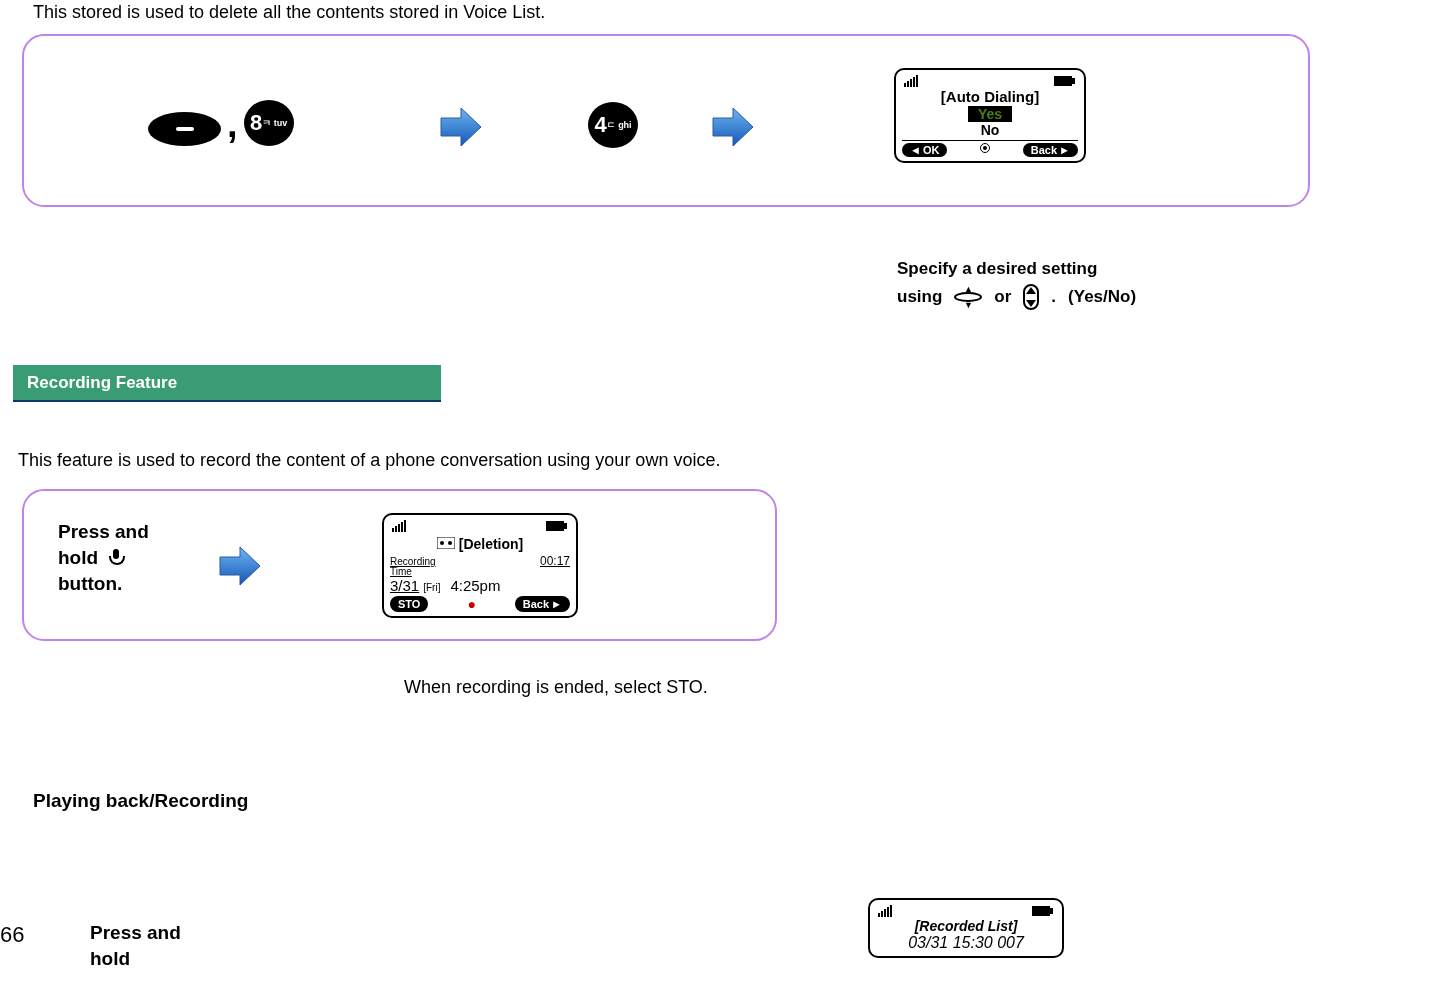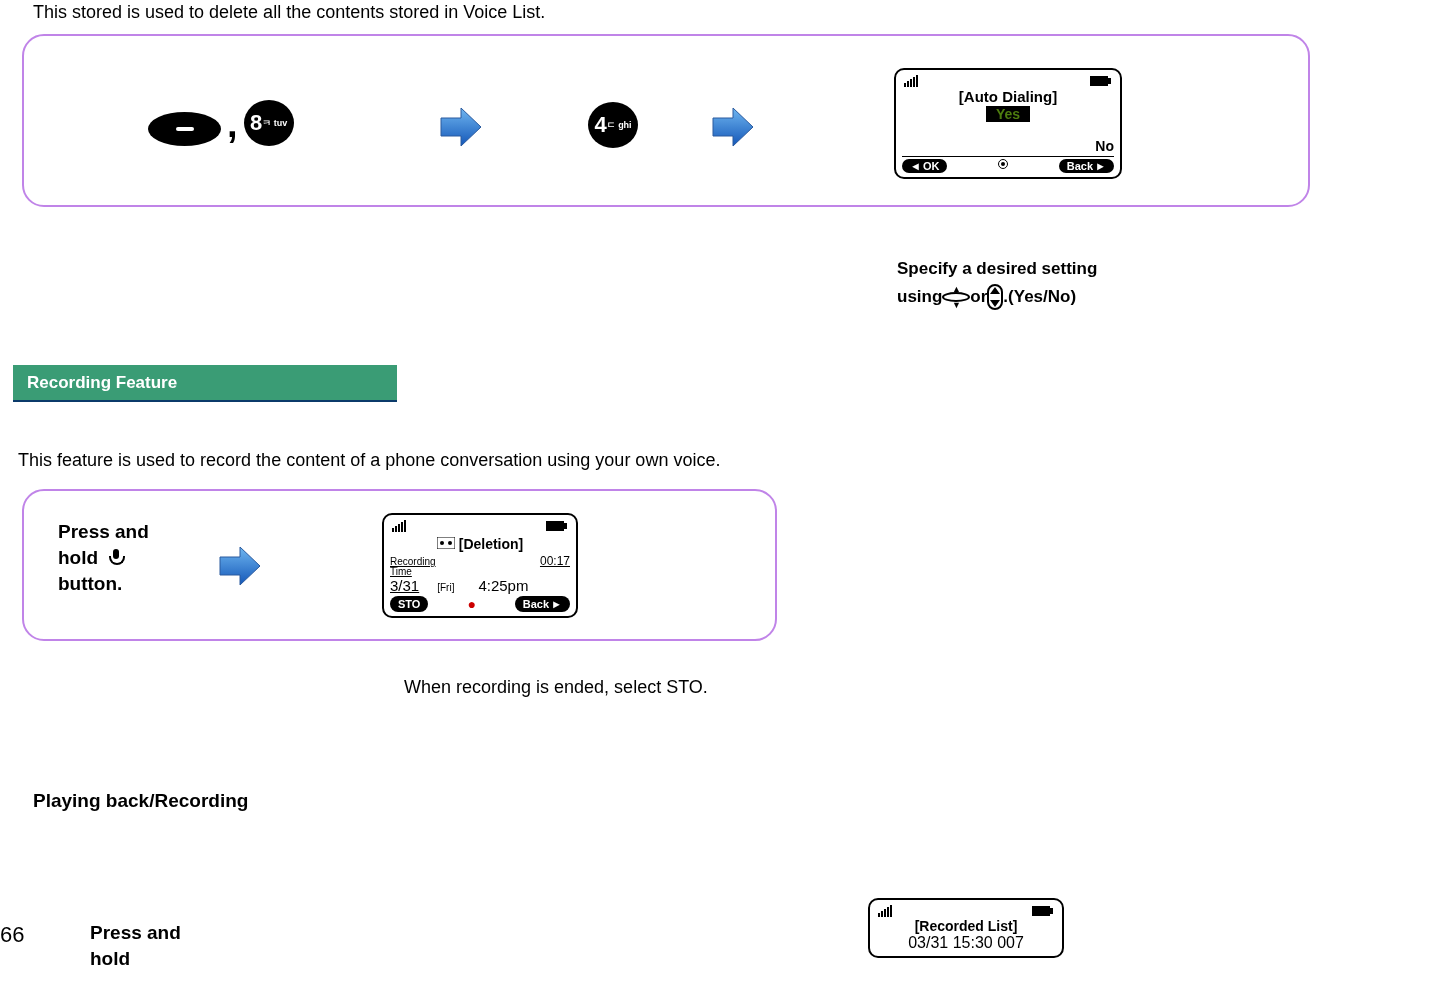--- a/index.html
+++ b/index.html
@@ -117,23 +117,23 @@
       background: #000;
       color: #4d7c0f;
       font-weight: bold;
       text-align: center;
       width: 44px;
       margin: 1px auto 0;
       font-size: 14px;
     }
     .opt-no {
       font-weight: bold;
-      text-align: right;
+      text-align: center;
       font-size: 14px;
-      margin-top: 16px;
+      margin-top: 0;
     }
     .screen-softkeys {
       display: flex;
       justify-content: space-between;
       gap: 6px;
       margin-top: 2px;
     }
     .softkey {
       background: #000;
       color: #fff;
@@ -152,21 +152,21 @@
     .dot-ic::after{content:'';position:absolute;width:4px;height:4px;background:#000;border-radius:50%;top:2px;left:2px;}
     
     .specify-block {
       position: absolute;
       top: 255px;
       left: 897px;
       font-weight: bold;
       font-size: 17px;
       line-height: 28px;
     }
-    .specify-block .row { display: flex; align-items: center; gap: 0; }
+    .specify-block .row { display: flex; align-items: center; gap: 12px; }
     .nav-updown {
       display: inline-flex;
       flex-direction: column;
       align-items: center;
       line-height: 6px;
     }
     .nav-updown .ov {
       width: 28px; height: 10px; border: 2px solid #000; border-radius: 50%;
     }
     .nav-pill {
@@ -174,21 +174,21 @@
       display: inline-flex; flex-direction: column; justify-content: space-between;
       align-items: center; padding: 1px 0;
     }
     .tri-up { width:0;height:0;border-left:5px solid transparent;border-right:5px solid transparent;border-bottom:7px solid #000;}
     .tri-dn { width:0;height:0;border-left:5px solid transparent;border-right:5px solid transparent;border-top:7px solid #000;}
     
     .green-heading {
       position: absolute;
       top: 365px;
       left: 13px;
-      width: 384px;
+      width: 428px;
       height: 37px;
       background: #3a9c75;
       color: #fff;
       font-weight: bold;
       font-size: 17px;
       padding: 8px 14px;
       border-bottom: 2px solid #0b3a6a;
     }
     .recording-desc {
       position: absolute;
@@ -283,21 +283,21 @@
     <span>4</span>
     <span class="sub">ㄷ
 ghi</span>
   </span>
   <span class="blue-arrow pos-abs" style="top:70px;left:687px;">
     <svg viewBox="0 0 44 42">
         <path d="M2 12 L22 12 L22 2 L42 21 L22 40 L22 30 L2 30 Z" fill="url(#g1)" stroke="#2a5a9e"></path>
       </svg>
   </span>
 
-  <div class="screen pos-abs" style="top:32px;left:870px;width:228px;">
+  <div class="screen pos-abs" style="top:32px;left:870px;width:192px;">
     <div class="screen-top">
       <span class="signal-icon"><svg width="16" height="12">
             <rect x="0" y="8" width="2" height="4" fill="#000"></rect>
             <rect x="3" y="6" width="2" height="6" fill="#000"></rect>
             <rect x="6" y="4" width="2" height="8" fill="#000"></rect>
             <rect x="9" y="2" width="2" height="10" fill="#000"></rect>
             <rect x="12" y="0" width="2" height="12" fill="#000"></rect>
           </svg></span>
       <span class="battery-icon"><svg width="22" height="12">
             <rect x="0" y="1" width="18" height="10" fill="#000"></rect>
@@ -377,21 +377,21 @@
             <circle cx="5" cy="6" r="2" fill="#000"></circle>
             <circle cx="13" cy="6" r="2" fill="#000"></circle>
           </svg></span>
       <span class="screen-title" style="font-size:14px;">[Deletion]</span>
     </div>
     <div class="rec-row">
       <span style="font-size:10px;line-height:10px;white-space:pre;">Recording
 Time</span>
       <span>00:17</span>
     </div>
-    <div style="display:flex;align-items:baseline;gap:18px;font-size:15px;">
+    <div style="display:flex;align-items:baseline;gap:4px;font-size:15px;">
       <span style="text-decoration:underline;">3/31</span>
       <span style="font-size:10px;">[Fri]</span>
       <span style="margin-left:6px;">4:25pm</span>
     </div>
     <div class="screen-softkeys">
       <span class="softkey">
           <span>STO</span>
         </span>
       <span style="color:#c00;font-size:14px;">●</span>
       <span class="softkey">
@@ -406,21 +406,21 @@
 
 <div class="subheading-3">Playing back/Recording</div>
 
 <div class="page-num">66</div>
 
 <div class="press-hold-2">
   <div>Press and</div>
   <div>hold</div>
 </div>
 
-<div class="screen pos-abs" style="top:898px;left:868px;width:196px;">
+<div class="screen pos-abs" style="top:898px;left:868px;width:196px;font-style:italic;">
   <div class="screen-top">
     <span class="signal-icon"><svg width="16" height="12">
           <rect x="0" y="8" width="2" height="4" fill="#000"></rect>
           <rect x="3" y="6" width="2" height="6" fill="#000"></rect>
           <rect x="6" y="4" width="2" height="8" fill="#000"></rect>
           <rect x="9" y="2" width="2" height="10" fill="#000"></rect>
           <rect x="12" y="0" width="2" height="12" fill="#000"></rect>
         </svg></span>
     <span class="battery-icon"><svg width="22" height="12">
           <rect x="0" y="1" width="18" height="10" fill="#000"></rect>

